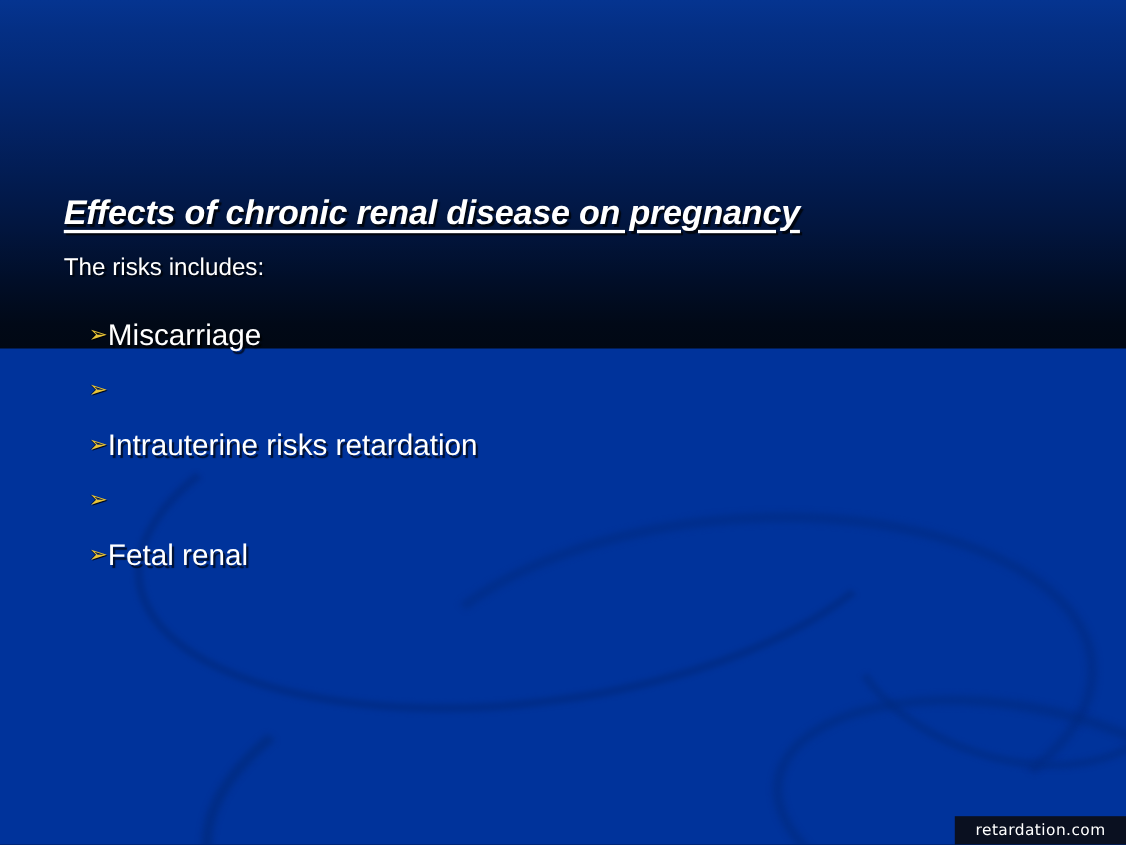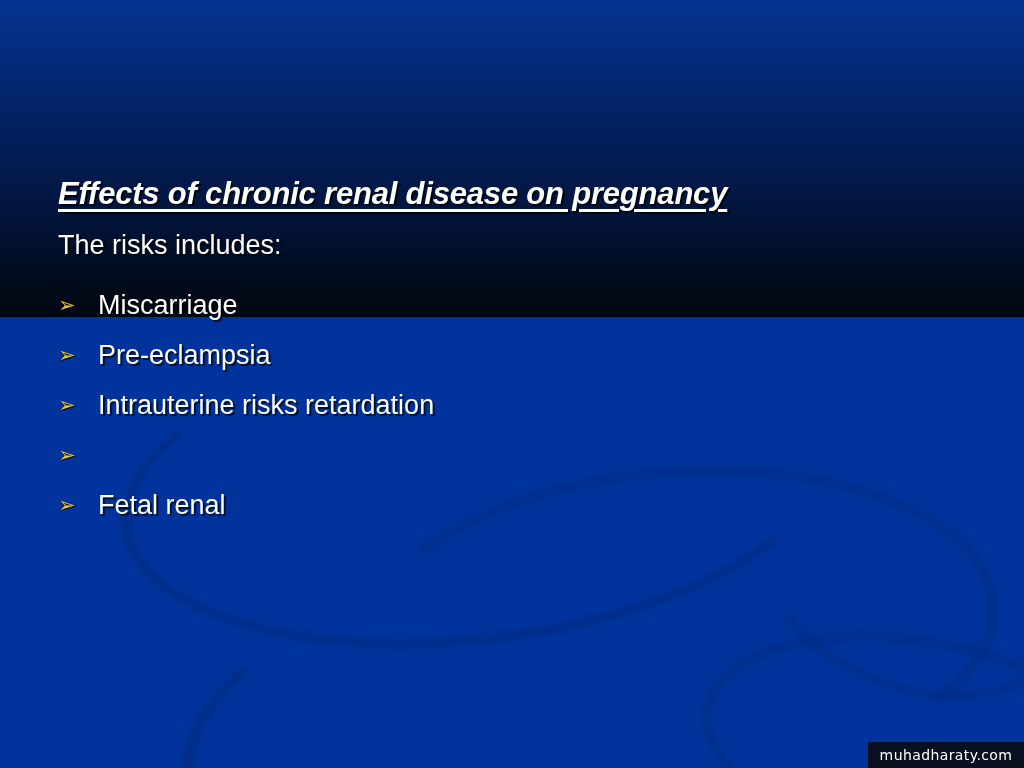--- a/index.html
+++ b/index.html
@@ -11,20 +11,21 @@
     font-family: "Liberation Sans", sans-serif;
   }
 
   
   .slide {
     position: relative;
     width: 1024px;
     height: 768px;
     overflow: hidden;
     background: #00339b;
+    text-align: right;
   }
 
   
   .bg-top {
     position: absolute;
     left: 0; top: 0;
     width: 1024px;
     height: 317px;
     background: linear-gradient(
       to bottom,
@@ -140,21 +141,21 @@
     text-underline-offset: 5px;
     letter-spacing: -0.2px;
     white-space: nowrap;
     text-shadow: 2px 2px 1px rgba(0,0,0,0.75);
   }
 
   .intro-line {
     position: absolute;
     left: 58px;
     top: 230px;
-    font-size: 27px;
+    font-size: 22px;
     color: #ffffff;
     white-space: nowrap;
     text-shadow: 2px 2px 1px rgba(0,0,0,0.7);
   }
 
   .bullet-list {
     position: absolute;
     left: 58px;
     top: 280px;
     width: 900px;
@@ -226,35 +227,34 @@
 
     <ul class="bullet-list">
 
       <li class="bullet-item">
         <span class="bullet-marker">➢</span>
         <span class="bullet-text">Miscarriage</span>
       </li>
 
       <li class="bullet-item">
         <span class="bullet-marker">➢</span>
-        <span class="bullet-text">Pre-eclampsia</span>
       </li>
 
       <li class="bullet-item">
         <span class="bullet-marker">➢</span>
         <span class="bullet-text">Intrauterine risks retardation</span>
       </li>
 
       <li class="bullet-item">
         <span class="bullet-marker">➢</span>
       </li>
 
       <li class="bullet-item">
         <span class="bullet-marker">➢</span>
         <span class="bullet-text">Fetal renal</span>
       </li>
 
     </ul>
 
-    <div class="watermark">muhadharaty.com</div>
+    <div class="watermark">retardation.com</div>
 
   </div>
 </div>
 
 </body></html>

